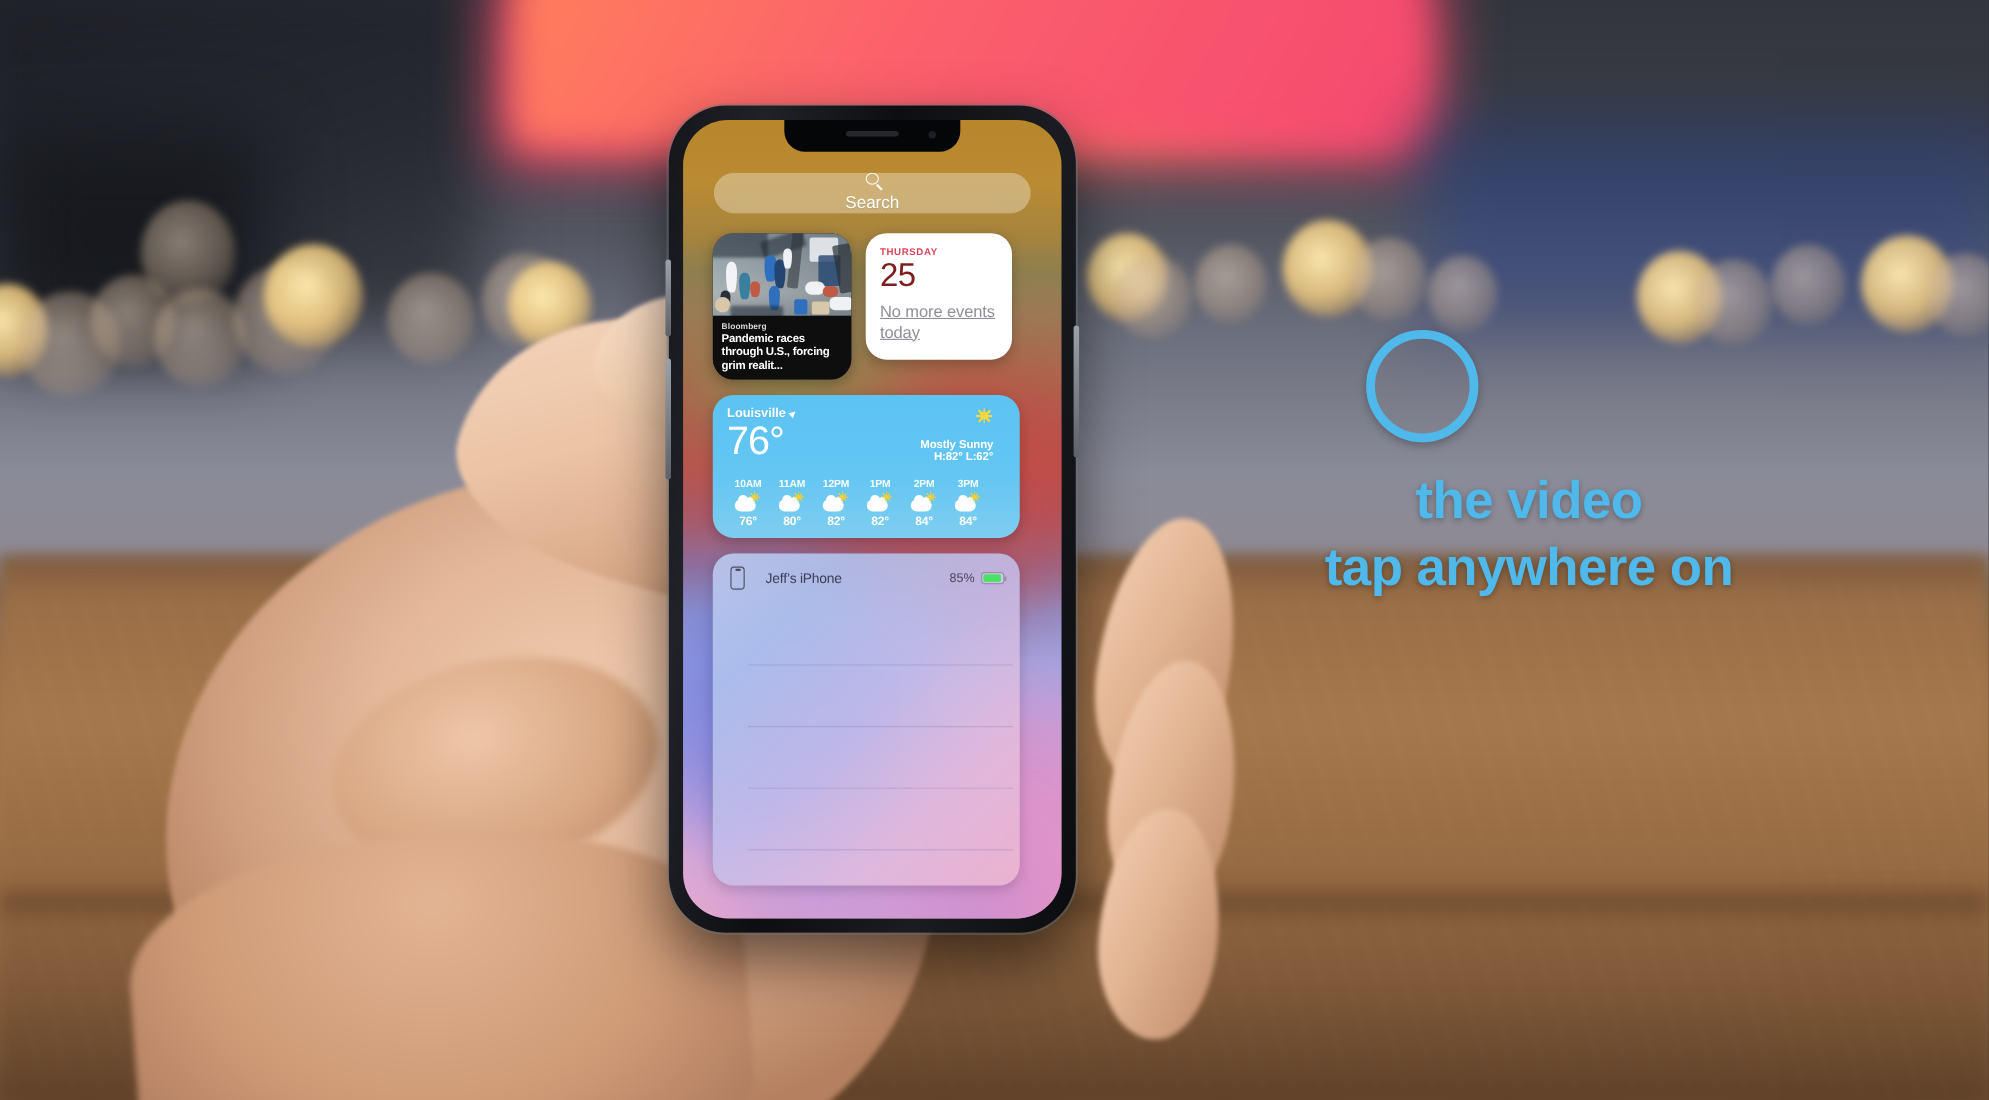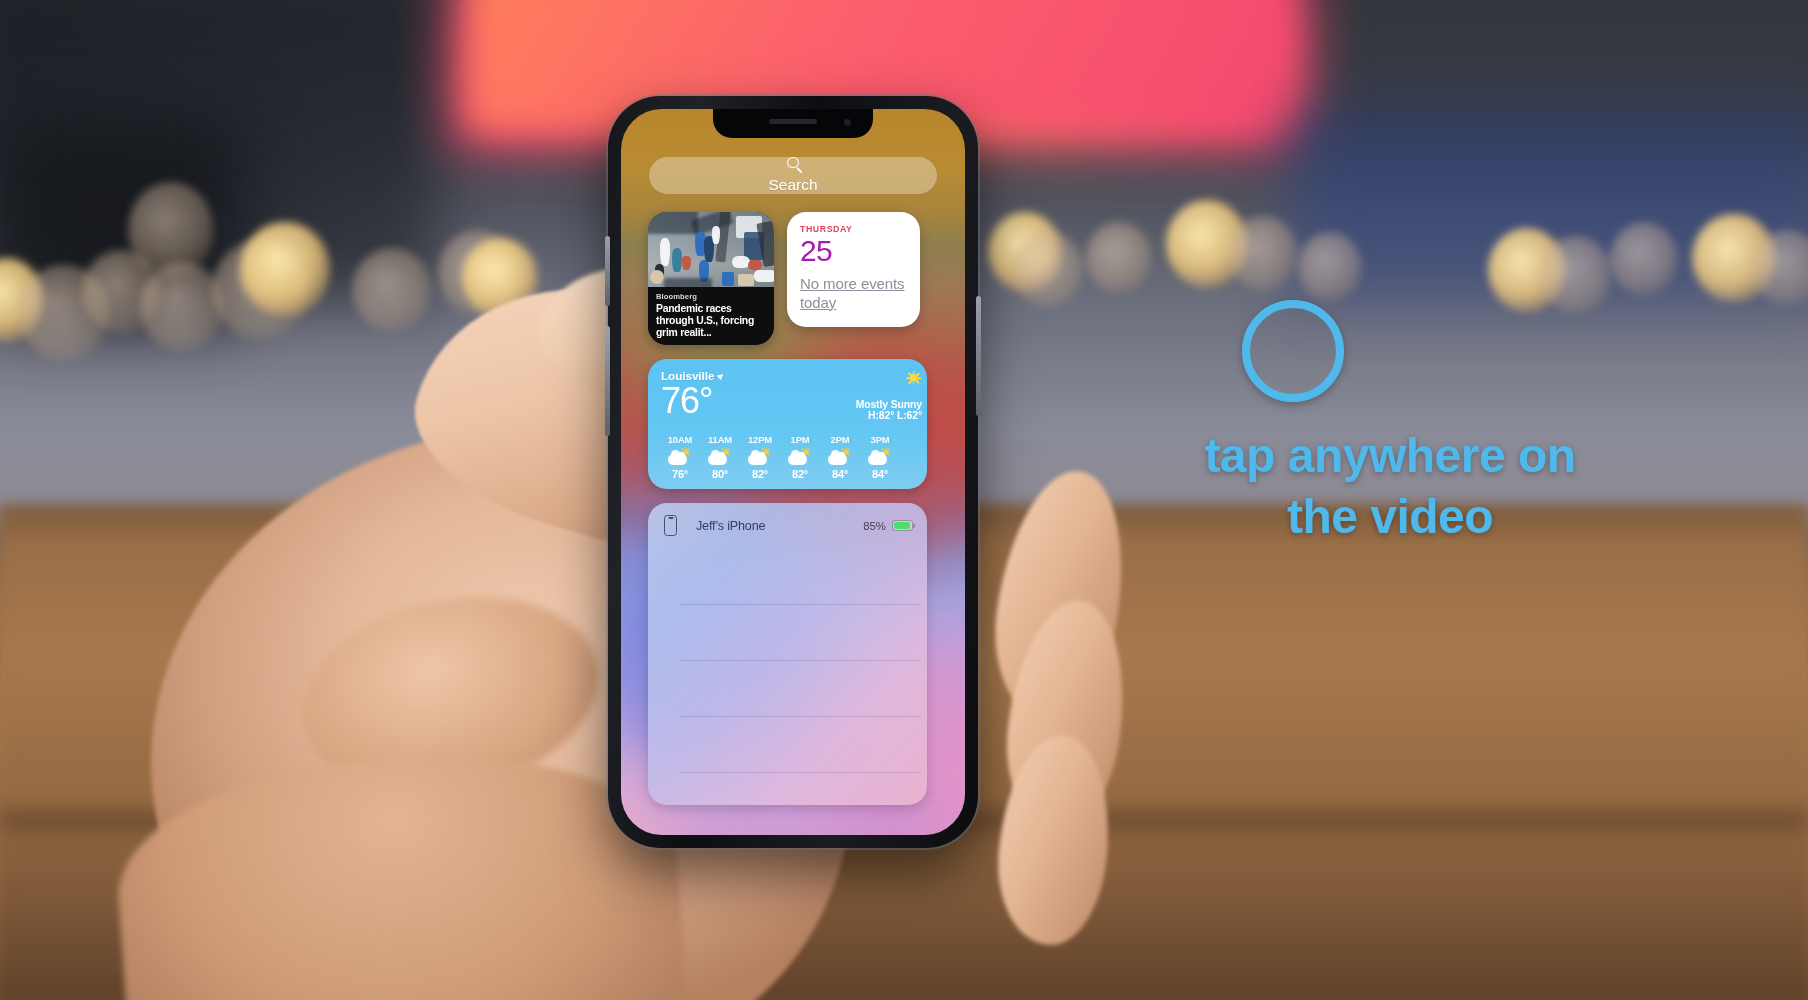--- a/index.html
+++ b/index.html
@@ -397,37 +397,37 @@
     border-radius: 19px;
     background: #fff;
     box-shadow: 0 4px 12px rgba(0,0,0,.22);
     padding: 12px 12px 0 13px;
   }
   .cal-day {
     font-size: 8.8px; font-weight: bold; color: #e0435a;
     letter-spacing: .55px;
   }
   .cal-num {
-    font-size: 30px; color: #a21caf; font-weight: 400;
+    font-size: 30px; color: #7f1d1d; font-weight: 400;
     line-height: 1.06; margin-top: 1px; letter-spacing: -.6px;
   }
   .cal-note {
     font-size: 15px; color: #8e8e9c; line-height: 1.25;
     margin-top: 8px; letter-spacing: -.1px; text-decoration: underline;
   }
 
   
   .w-weather {
     position: relative;
     margin-top: 14px;
     width: 279px; height: 130px;
     border-radius: 19px;
     background: linear-gradient(to bottom, #5cc3f2 0%, #63c6f3 55%, #7fcdf0 100%);
     box-shadow: 0 4px 12px rgba(0,0,0,.2);
-    padding: 10px 5px 0 13px;
+    padding: 10px 24px 0 13px;
     overflow: hidden;
   }
   .wx-top { display: flex; justify-content: space-between; }
   .wx-city {
     font-size: 11.6px; font-weight: bold; color: #fff;
     display: flex; align-items: center; gap: 4px;
     text-shadow: 0 1px 1px rgba(0,0,0,.08);
   }
   .loc-arrow {
     width: 0; height: 0;
@@ -825,17 +825,17 @@
   </div>
 
   <div>
     <div class="finger-r1"></div>
     <div class="finger-r2"></div>
     <div class="finger-r3"></div>
   </div>
 
   <div class="tap-circle"></div>
   <div class="tap-text">
+    <div>the video</div>
     <div>tap anywhere on</div>
-    <div>the video</div>
   </div>
 
 </div>
 
 </body></html>

